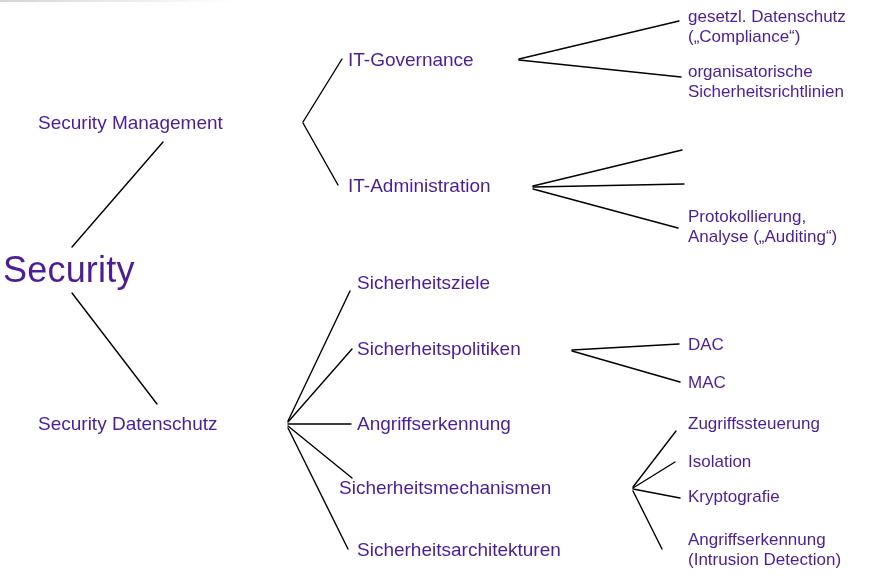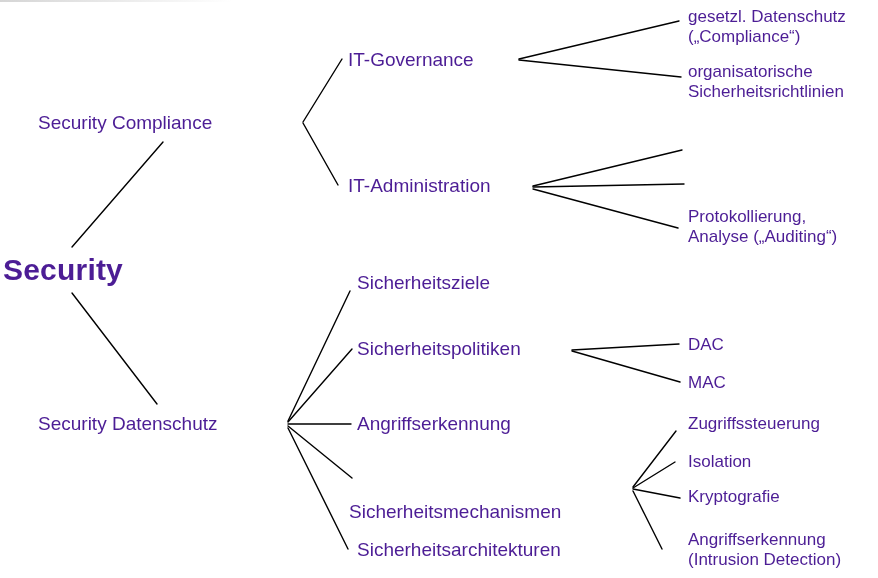--- a/index.html
+++ b/index.html
@@ -30,22 +30,22 @@
     width: 878px;
     height: 578px;
   }
   .node {
     position: absolute;
     transform: translateY(-50%);
     white-space: pre-line;
     color: #4c1d95;
   }
   .node.root {
-    font-size: 30px;
-    font-weight: bold;
+    font-size: 36px;
+    font-weight: normal;
     letter-spacing: 0.2px;
   }
   .node.branch {
     font-size: 19px;
     line-height: 28px;
   }
   .node.leaf {
     font-size: 17px;
     line-height: 20px;
   }
@@ -80,28 +80,28 @@
       <line x1="288" y1="428" x2="348" y2="549" stroke="#000000" stroke-width="1.4" stroke-linecap="round"></line>
       <line x1="572" y1="350" x2="679" y2="344" stroke="#000000" stroke-width="1.4" stroke-linecap="round"></line>
       <line x1="572" y1="351" x2="680" y2="382" stroke="#000000" stroke-width="1.4" stroke-linecap="round"></line>
       <line x1="633" y1="487" x2="676" y2="431" stroke="#000000" stroke-width="1.4" stroke-linecap="round"></line>
       <line x1="633" y1="488" x2="675" y2="462" stroke="#000000" stroke-width="1.4" stroke-linecap="round"></line>
       <line x1="633" y1="489" x2="680" y2="498" stroke="#000000" stroke-width="1.4" stroke-linecap="round"></line>
       <line x1="633" y1="491" x2="662" y2="549" stroke="#000000" stroke-width="1.4" stroke-linecap="round"></line>
     </svg>
   <div class="node-layer">
       <div class="node root" style="left: 3px; top: 270px;">Security</div>
-      <div class="node branch" style="left: 38px; top: 123px;">Security Compliance</div>
+      <div class="node branch" style="left: 38px; top: 123px;">Security Management</div>
       <div class="node branch" style="left: 38px; top: 424px;">Security Datenschutz</div>
       <div class="node branch" style="left: 348px; top: 60px;">IT-Governance</div>
       <div class="node branch" style="left: 348px; top: 186px;">IT-Administration</div>
       <div class="node branch" style="left: 357px; top: 283px;">Sicherheitsziele</div>
       <div class="node branch" style="left: 357px; top: 349px;">Sicherheitspolitiken</div>
       <div class="node branch" style="left: 357px; top: 424px;">Angriffserkennung</div>
-      <div class="node branch" style="left: 349px; top: 488px; margin-top: 24px;">Sicherheitsmechanismen</div>
+      <div class="node branch" style="left: 339px; top: 488px;">Sicherheitsmechanismen</div>
       <div class="node branch" style="left: 357px; top: 550px;">Sicherheitsarchitekturen</div>
       <div class="node leaf" style="left: 688px; top: 27px;">gesetzl. Datenschutz
 („Compliance“)</div>
       <div class="node leaf" style="left: 688px; top: 82px;">organisatorische
 Sicherheitsrichtlinien</div>
       <div class="node leaf" style="left: 688px; top: 227px;">Protokollierung,
 Analyse („Auditing“)</div>
       <div class="node leaf" style="left: 688px; top: 345px;">DAC</div>
       <div class="node leaf" style="left: 688px; top: 383px;">MAC</div>
       <div class="node leaf" style="left: 688px; top: 424px;">Zugriffssteuerung</div>

